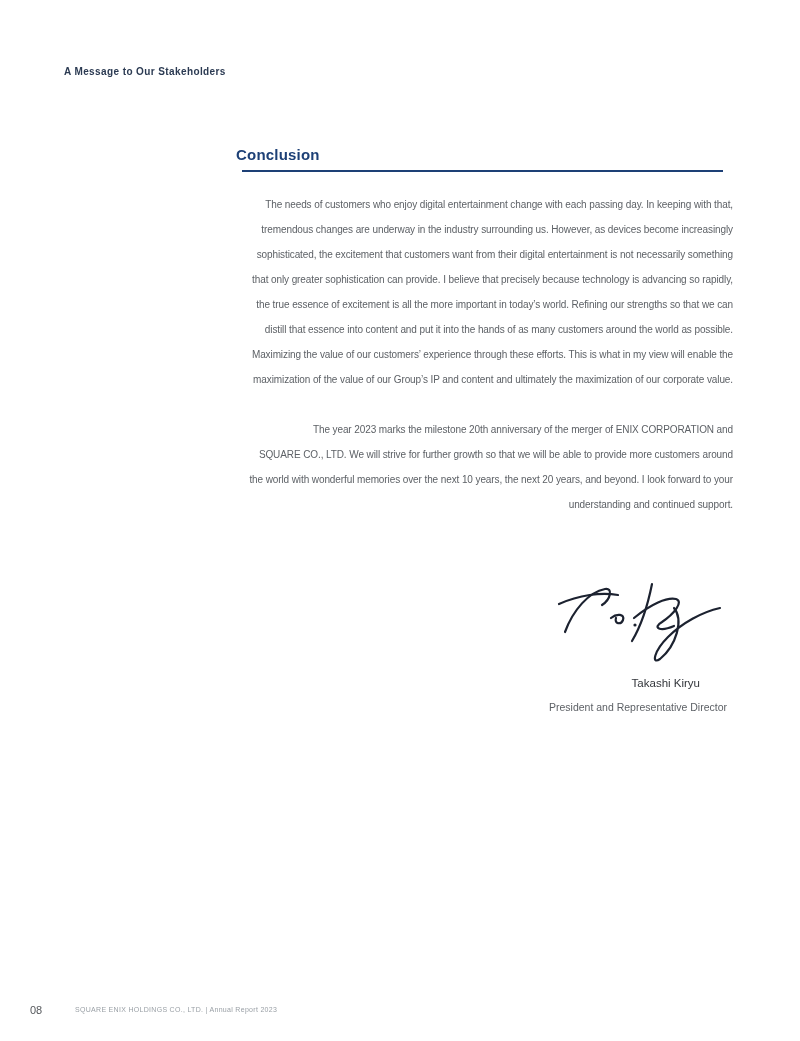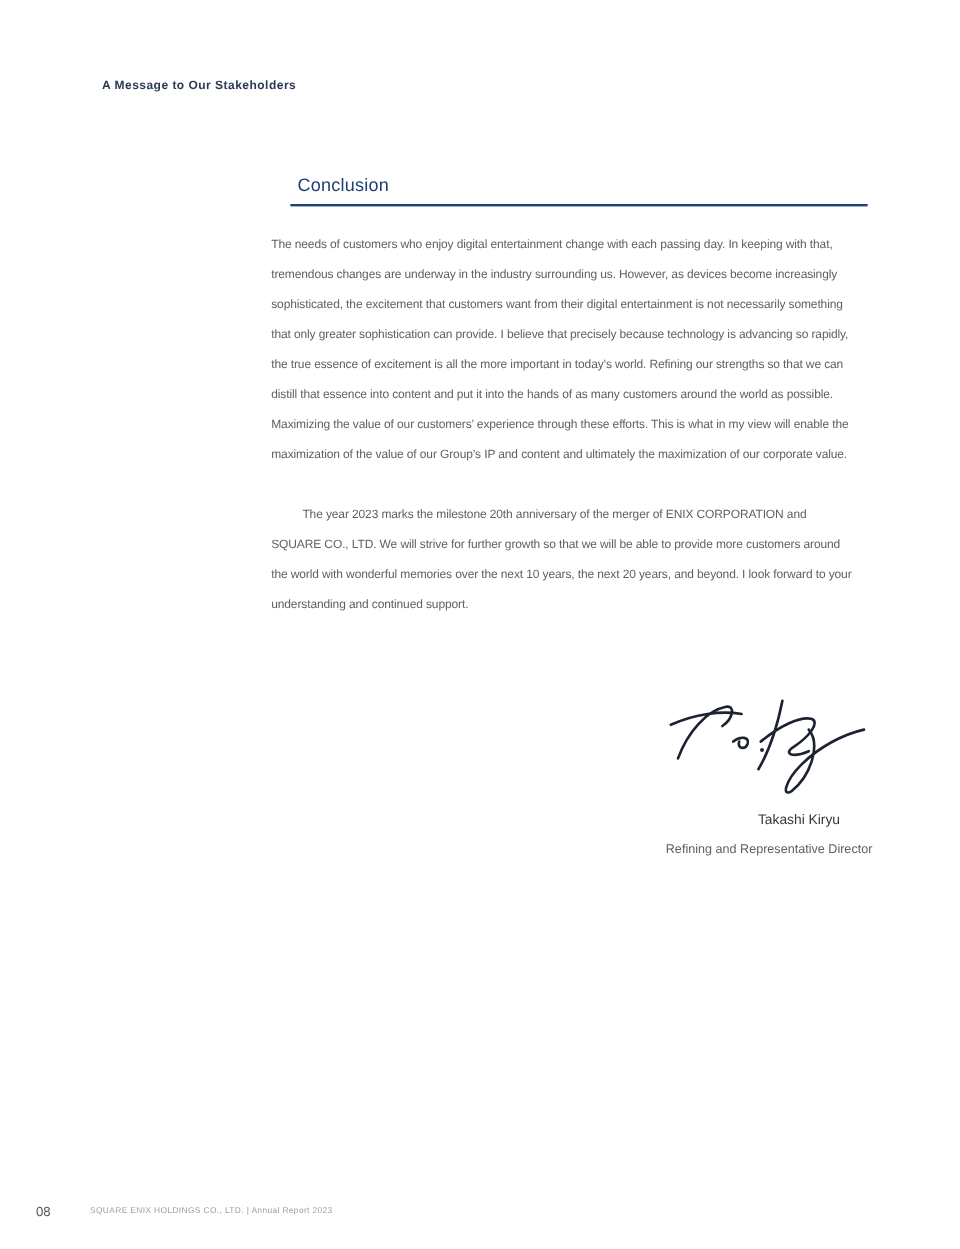--- a/index.html
+++ b/index.html
@@ -10,50 +10,51 @@
   .page {
     position: relative;
     width: 800px;
     height: 1041px;
     background: #ffffff;
     font-family: "Liberation Sans", sans-serif;
     overflow: hidden;
   }
   .eyebrow {
     position: absolute;
-    left: 85px;
+    left: 64px;
     top: 66px;
     font-size: 10px;
     font-weight: bold;
     letter-spacing: 0.4px;
     color: var(--heading, #2b3a52);
   }
   .section-title {
     position: absolute;
-    left: 248px;
+    left: 236px;
     top: 146px;
     margin: 0;
     font-size: 15px;
-    font-weight: normal;
+    font-weight: bold;
     letter-spacing: 0.2px;
     color: var(--accent, #1d4076);
   }
   .title-rule {
     position: absolute;
     left: 242px;
     top: 170px;
     width: 481px;
     height: 2px;
     background: var(--accent, #1d4076);
   }
   .body-block {
     position: absolute;
-    left: 226px;
+    left: 246px;
     top: 192px;
     width: 487px;
+    text-align: right;
   }
   .body-block p {
     margin: 0;
     font-size: 10px;
     line-height: 25px;
     letter-spacing: -0.1px;
     color: var(--body, #5d6166);
   }
   .body-block p + p {
     margin-top: 25px;
@@ -123,20 +124,20 @@
           <path d="M4 36 C 24 27, 46 24, 63 27"></path>
           <path d="M56 50 C 62 45, 70 46, 68 52 C 66 57, 59 56, 61 50"></path>
           <circle cx="80" cy="57" r="1.6" fill="#1c2230" stroke="none"></circle>
           <path d="M97 16 C 93 36, 86 58, 77 73"></path>
           <path d="M79 50 C 96 36, 112 29, 121 31 C 129 33.5, 119 46, 107 54 C 97 60, 105 64, 119 58"></path>
           <path d="M119 40 C 129 52, 121 78, 105 91 C 96 97, 99 83, 113 69 C 127 55, 147 44, 165 40"></path>
         </g>
       </svg>
     </span>
     <div class="sig-name">Takashi Kiryu</div>
-    <div class="sig-title">Refining and Representative Director</div>
+    <div class="sig-title">President and Representative Director</div>
   </div>
 
   <div class="page-number">08</div>
 
   <div class="footer-text">SQUARE ENIX HOLDINGS CO., LTD.  |  Annual Report 2023</div>
 
 </div>
 
 </body></html>

